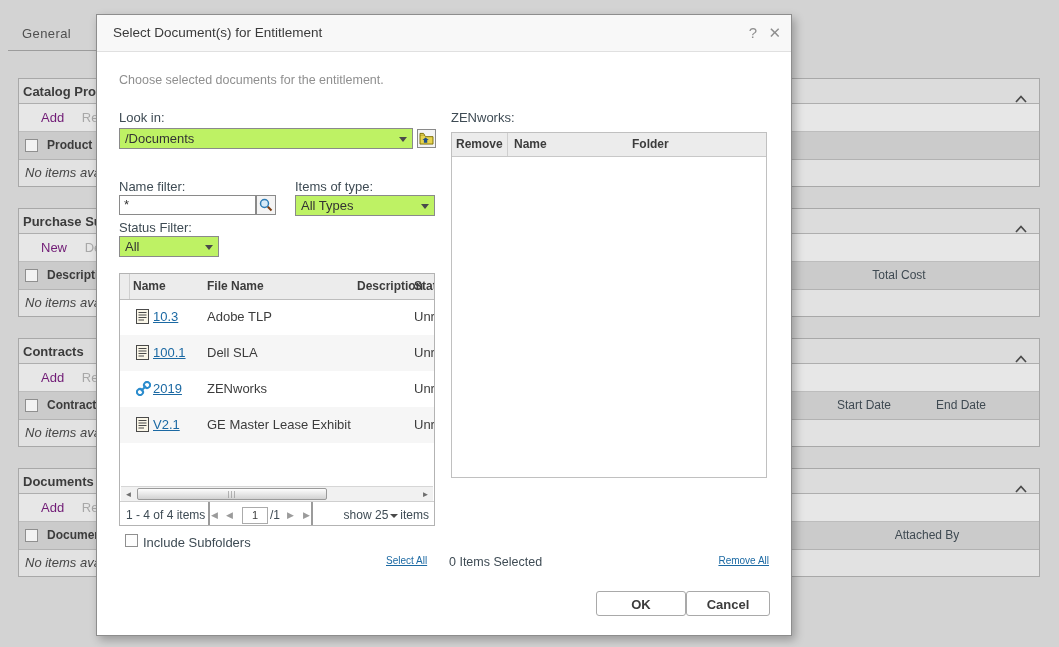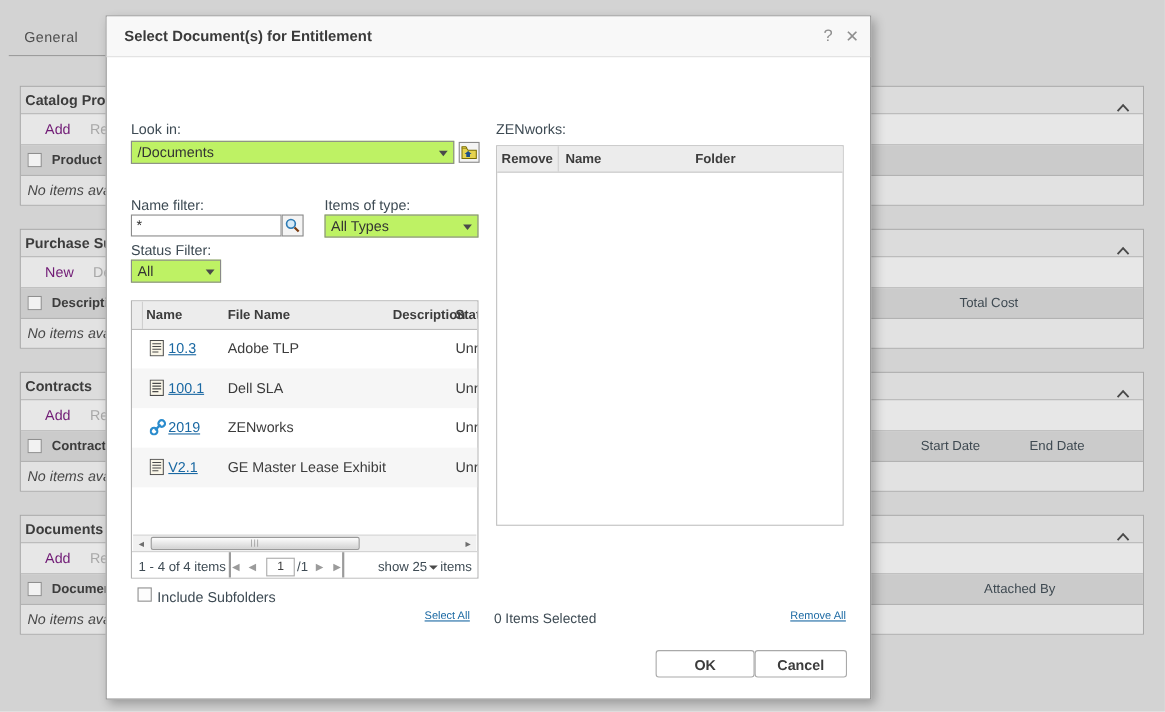--- a/index.html
+++ b/index.html
@@ -23,21 +23,21 @@
   .p-col{font-weight:bold;color:#3c3c3c;position:absolute;left:28px;top:0;}
   .cb{position:absolute;left:6px;top:7px;width:13px;height:13px;border:1px solid #8f8f8f;background:#f2f2f2;box-sizing:border-box;}
   .sortmark{position:absolute;left:92px;top:0;font-size:8px;color:#4a4a4a;}
   .sortmark::after{content:"▲";border-bottom:1px solid #4a4a4a;display:inline-block;line-height:9px;}
   .xcol{position:absolute;top:0;font-size:12px;color:#3f4a52;text-align:center;}
   .p-empty{height:26px;line-height:26px;font-style:italic;font-size:13px;color:#474747;padding-left:6px;background:#e2e2e2;}
   
   .dialog{position:absolute;left:96px;top:14px;width:696px;height:622px;background:#fff;
     border:1px solid #8d8d8d;box-shadow:3px 4px 9px rgba(0,0,0,.28);box-sizing:border-box;z-index:10;}
   .dlg-titlebar{height:36px;background:#f8f8f8;border-bottom:1px solid #e0e0e0;position:relative;}
-  .dlg-title{position:absolute;left:16px;top:0;line-height:36px;font-size:13.5px;font-weight:bold;color:#3a3a3a;}
+  .dlg-title{position:absolute;left:16px;top:0;line-height:36px;font-size:13.5px;font-weight:normal;color:#3a3a3a;}
   .dlg-help{position:absolute;right:34px;top:9px;font-size:15px;color:#8f8f8f;cursor:pointer;}
   .dlg-close{position:absolute;right:10px;top:9px;font-size:15px;color:#8f8f8f;cursor:pointer;}
   .dlg-subtitle{position:absolute;left:22px;top:58px;font-size:12.5px;color:#8f8f8f;}
   .lbl{position:absolute;font-size:13px;color:#3e4b54;}
   .dlg-select{position:absolute;border:1px solid #8a8a8a;background:#bef264;font-size:13px;color:#333;
     line-height:19px;height:21px;box-sizing:border-box;padding:0 18px 0 5px;cursor:pointer;}
   .caret{position:absolute;right:5px;top:8px;width:0;height:0;border-left:4px solid transparent;border-right:4px solid transparent;border-top:5px solid #4a4a4a;}
   .txt-input{position:absolute;border:1px solid #8a8a8a;background:#fff;font-size:13px;color:#333;
     line-height:18px;height:20px;box-sizing:border-box;padding:0 4px;}
   .icon-btn{position:absolute;border:1px solid #8a8a8a;background:#f4f4f4;box-sizing:border-box;cursor:pointer;
@@ -166,20 +166,21 @@
     <div class="p-empty">No items available.</div>
   </section>
 </div>
 
 <div class="dialog">
   <div class="dlg-titlebar">
     <span class="dlg-title">Select Document(s) for Entitlement</span>
     <span class="dlg-help">?</span>
     <span class="dlg-close">✕</span>
   </div>
+  <div class="dlg-subtitle">Choose selected documents for the entitlement.</div>
 
   <span class="lbl" style="left:22px;top:95px">Look in:</span>
   <div class="dlg-select" style="left:22px;top:113px;width:294px">
     <span>/Documents</span>
     <span class="caret"></span>
   </div>
   <div class="icon-btn" style="left:320px;top:114px;width:19px;height:19px">
     <svg width="15" height="13" viewBox="0 0 16 14">
         <path d="M1 3 L5.5 3 L7 5 L15 5 L15 13 L1 13 Z" fill="#e6d34f" stroke="#7a6c00"></path>
         <path d="M1 3 L1 1.5 L4.8 1.5 L5.8 3" fill="#e6d34f" stroke="#7a6c00"></path>
@@ -194,21 +195,21 @@
         <circle cx="5.5" cy="5.5" r="4" fill="#d6eaf7" stroke="#2e7bb4" stroke-width="1.5"></circle>
         <line x1="8.8" y1="8.8" x2="12.5" y2="12.5" stroke="#7a3b10" stroke-width="2"></line>
       </svg>
   </div>
   <span class="lbl" style="left:198px;top:164px">Items of type:</span>
   <div class="dlg-select" style="left:198px;top:180px;width:140px">
     <span>All Types</span>
     <span class="caret"></span>
   </div>
   <span class="lbl" style="left:22px;top:205px">Status Filter:</span>
-  <div class="dlg-select" style="left:22px;top:221px;width:82px">
+  <div class="dlg-select" style="left:22px;top:221px;width:100px">
     <span>All</span>
     <span class="caret"></span>
   </div>
 
   <div class="ftable">
     <div class="ft-head">
       <span class="ft-gutter"></span>
       <span class="ft-h" style="left:13px">Name</span>
       <span class="ft-h" style="left:87px">File Name</span>
       <span class="ft-h" style="left:237px">Description</span>

